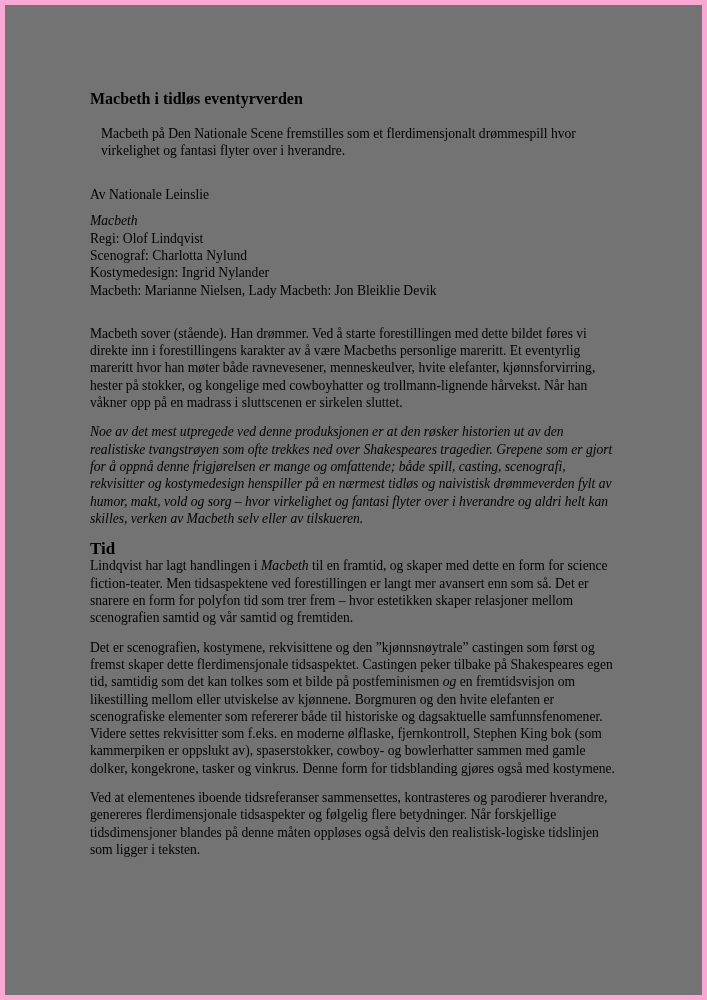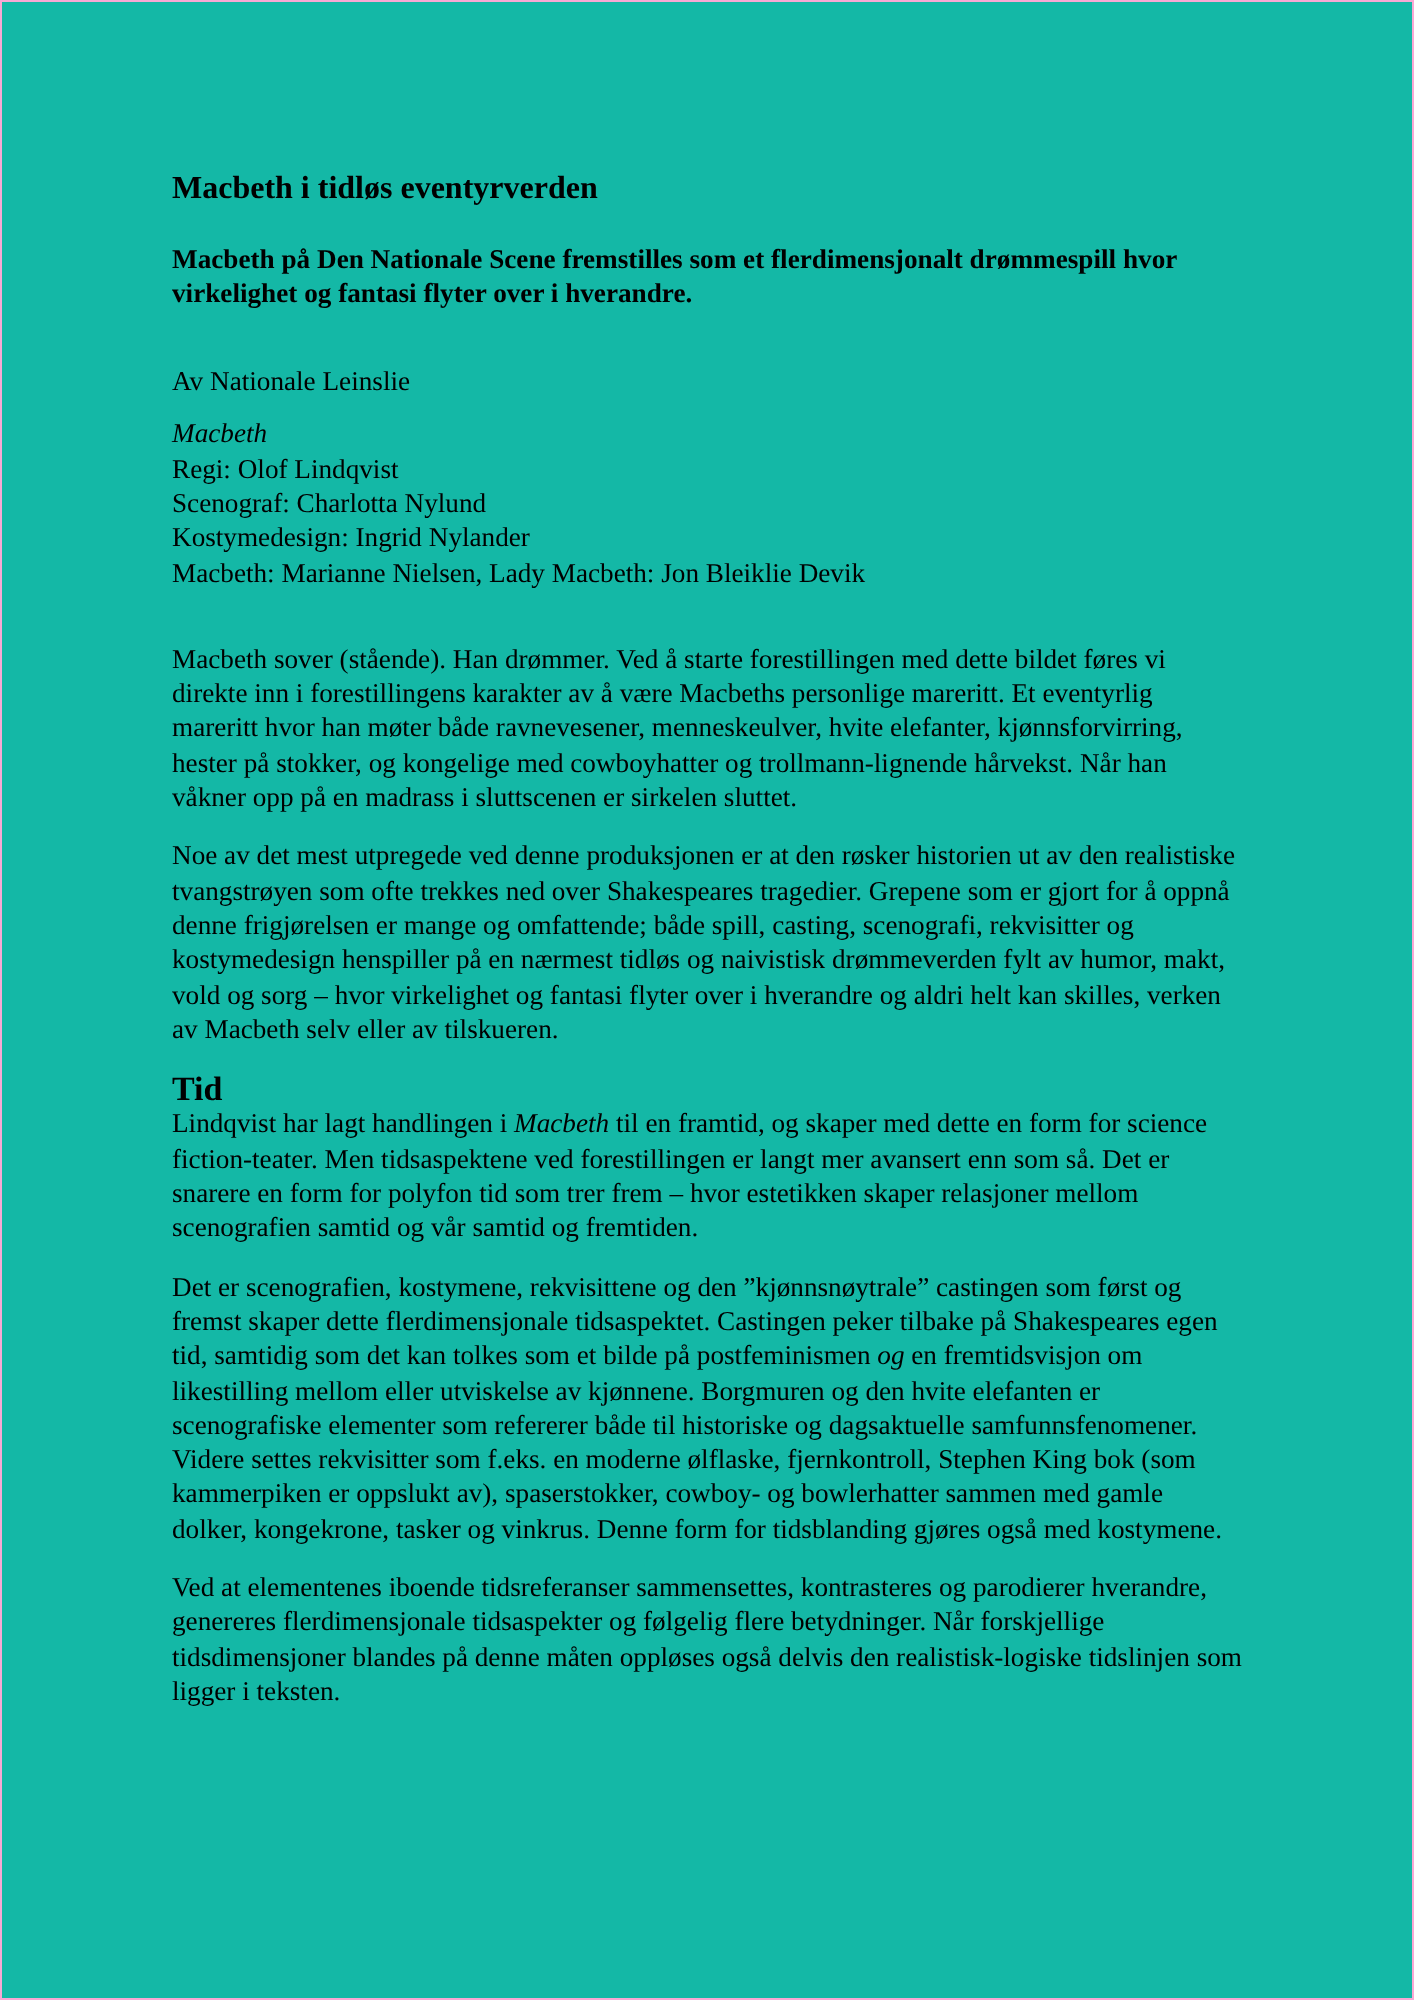--- a/index.html
+++ b/index.html
@@ -7,57 +7,58 @@
     padding: 0;
     background: #ffffff;
   }
   .page {
     position: relative;
     width: 707px;
     height: 1000px;
     box-sizing: border-box;
     margin: 0;
     padding: 85px 85px 0 85px;
-    background: #14b8a6;
-    border: 1px solid #f9a8d4;
+    background: #737373;
+    border: 5px solid #f9a8d4;
     overflow: hidden;
     font-family: "Liberation Serif", "DejaVu Serif", serif;
     font-size: 13.6px;
     line-height: 17.3px;
     color: #000000;
     -webkit-font-smoothing: antialiased;
   }
   .title {
     font-size: 16px;
     font-weight: bold;
     line-height: 17.5px;
     margin: 0 0 17px 0;
   }
   .lede {
-    font-weight: bold;
-    margin: 0 0 27px 0;
+    font-weight: normal;
+    margin: 0 0 27px 11px;
   }
   .byline {
     margin: 0 0 9px 0;
   }
   .credits {
     margin: 0 0 26px 0;
   }
   .credit-line {
     margin: 0;
   }
   .italic {
     font-style: italic;
   }
   .body-para {
     margin: 0 0 12px 0;
     text-align: left;
   }
   .body-para.before-heading {
     margin-bottom: 13px;
+    font-style: italic;
   }
   .section-heading {
     font-size: 17px;
     font-weight: bold;
     line-height: 17.3px;
     margin: 0;
   }
   .body-para.last {
     margin-bottom: 16px;
   }

